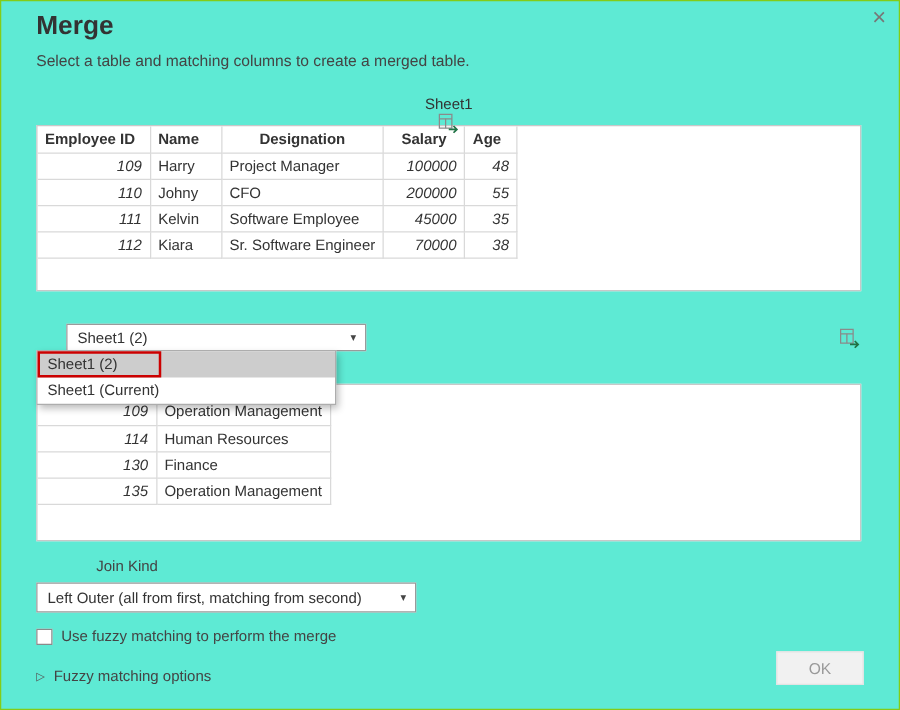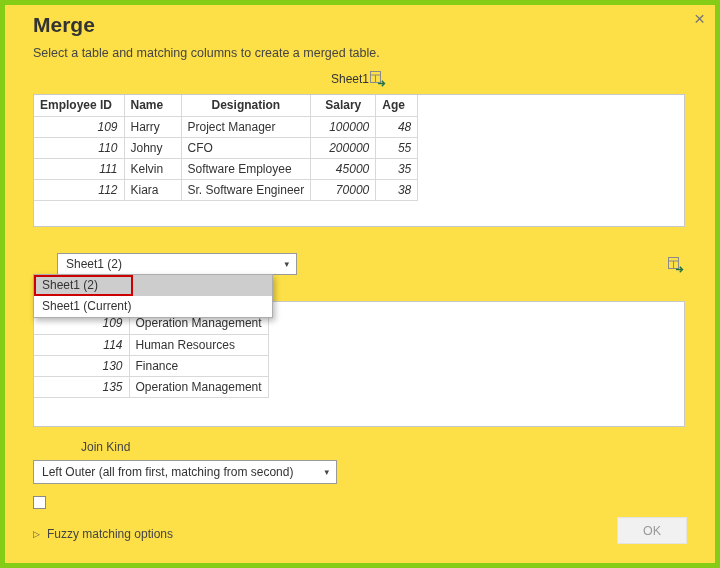--- a/index.html
+++ b/index.html
@@ -1,21 +1,21 @@
 <!DOCTYPE html>
 <html style="--highlight_red: #cc0000; --icon_green: #217346;"><head>
 <meta charset="utf-8">
 <style>
   html,body{margin:0;padding:0;background:#fff;}
   body{width:720px;height:568px;font-family:"Liberation Sans","DejaVu Sans",sans-serif;font-size:12px;color:#333;}
-  .dialog{position:relative;width:720px;height:568px;box-sizing:border-box;border:5px solid #84cc16;background:#fde047;padding:0 30px 0 28px;overflow:hidden;}
+  .dialog{position:relative;width:720px;height:568px;box-sizing:border-box;border:1px solid #84cc16;background:#5eead4;padding:0 30px 0 28px;overflow:hidden;}
   .title{margin:8px 0 0;font-size:21px;font-weight:600;color:#333;}
   .close{position:absolute;top:4px;right:10px;font-size:19px;color:#777;line-height:19px;cursor:pointer;}
   .subtitle{margin:9px 0 0;font-size:12.5px;color:#444;}
-  .label-row{margin-top:10px;display:flex;justify-content:center;align-items:center;height:17px;color:#333;}
+  .label-row{margin-top:20px;display:flex;justify-content:space-between;align-items:center;height:17px;color:#333;flex-direction:column;}
   .picker-icon{display:inline-block;width:18px;height:17px;cursor:pointer;}
   .tbl-container{margin-top:7px;height:133px;border:1px solid #c8c8c8;background:#fff;box-sizing:border-box;overflow:hidden;}
   table.pq{border-collapse:collapse;table-layout:fixed;}
   table.pq th,table.pq td{border-right:1px solid #d9d9d9;border-bottom:1px solid #d9d9d9;height:21px;padding:0 6px;font-size:12px;color:#333;text-align:left;overflow:hidden;white-space:nowrap;box-sizing:border-box;}
   table.pq th{font-weight:bold;}
   table.pq th.hc{text-align:center;}
   table.pq .num{text-align:right;font-style:italic;}
   .t1 .c0{width:90px;}.t1 .c1{width:57px;}.t1 .c2{width:115px;}.t1 .c3{width:65px;}.t1 .c4{width:42px;}
   .t2 .c0{width:95px;}.t2 .c1{width:127px;}
   .section2{position:relative;margin-top:26px;height:174px;padding-left:24px;}
@@ -150,20 +150,21 @@
   </div>
 
   <div class="join-label">Join Kind</div>
   <div class="combobox join">
     <span>Left Outer (all from first, matching from second)</span>
     <span class="caret">▾</span>
   </div>
 
   <label class="fuzzy-check">
     <span class="checkbox"></span>
+    <span>Use fuzzy matching to perform the merge</span>
   </label>
 
   <div class="fuzzy-options">
     <span class="tri">▷</span>
     <span>Fuzzy matching options</span>
   </div>
 
   <div class="buttons">
     <button class="ok" disabled="">OK</button>
   </div>

